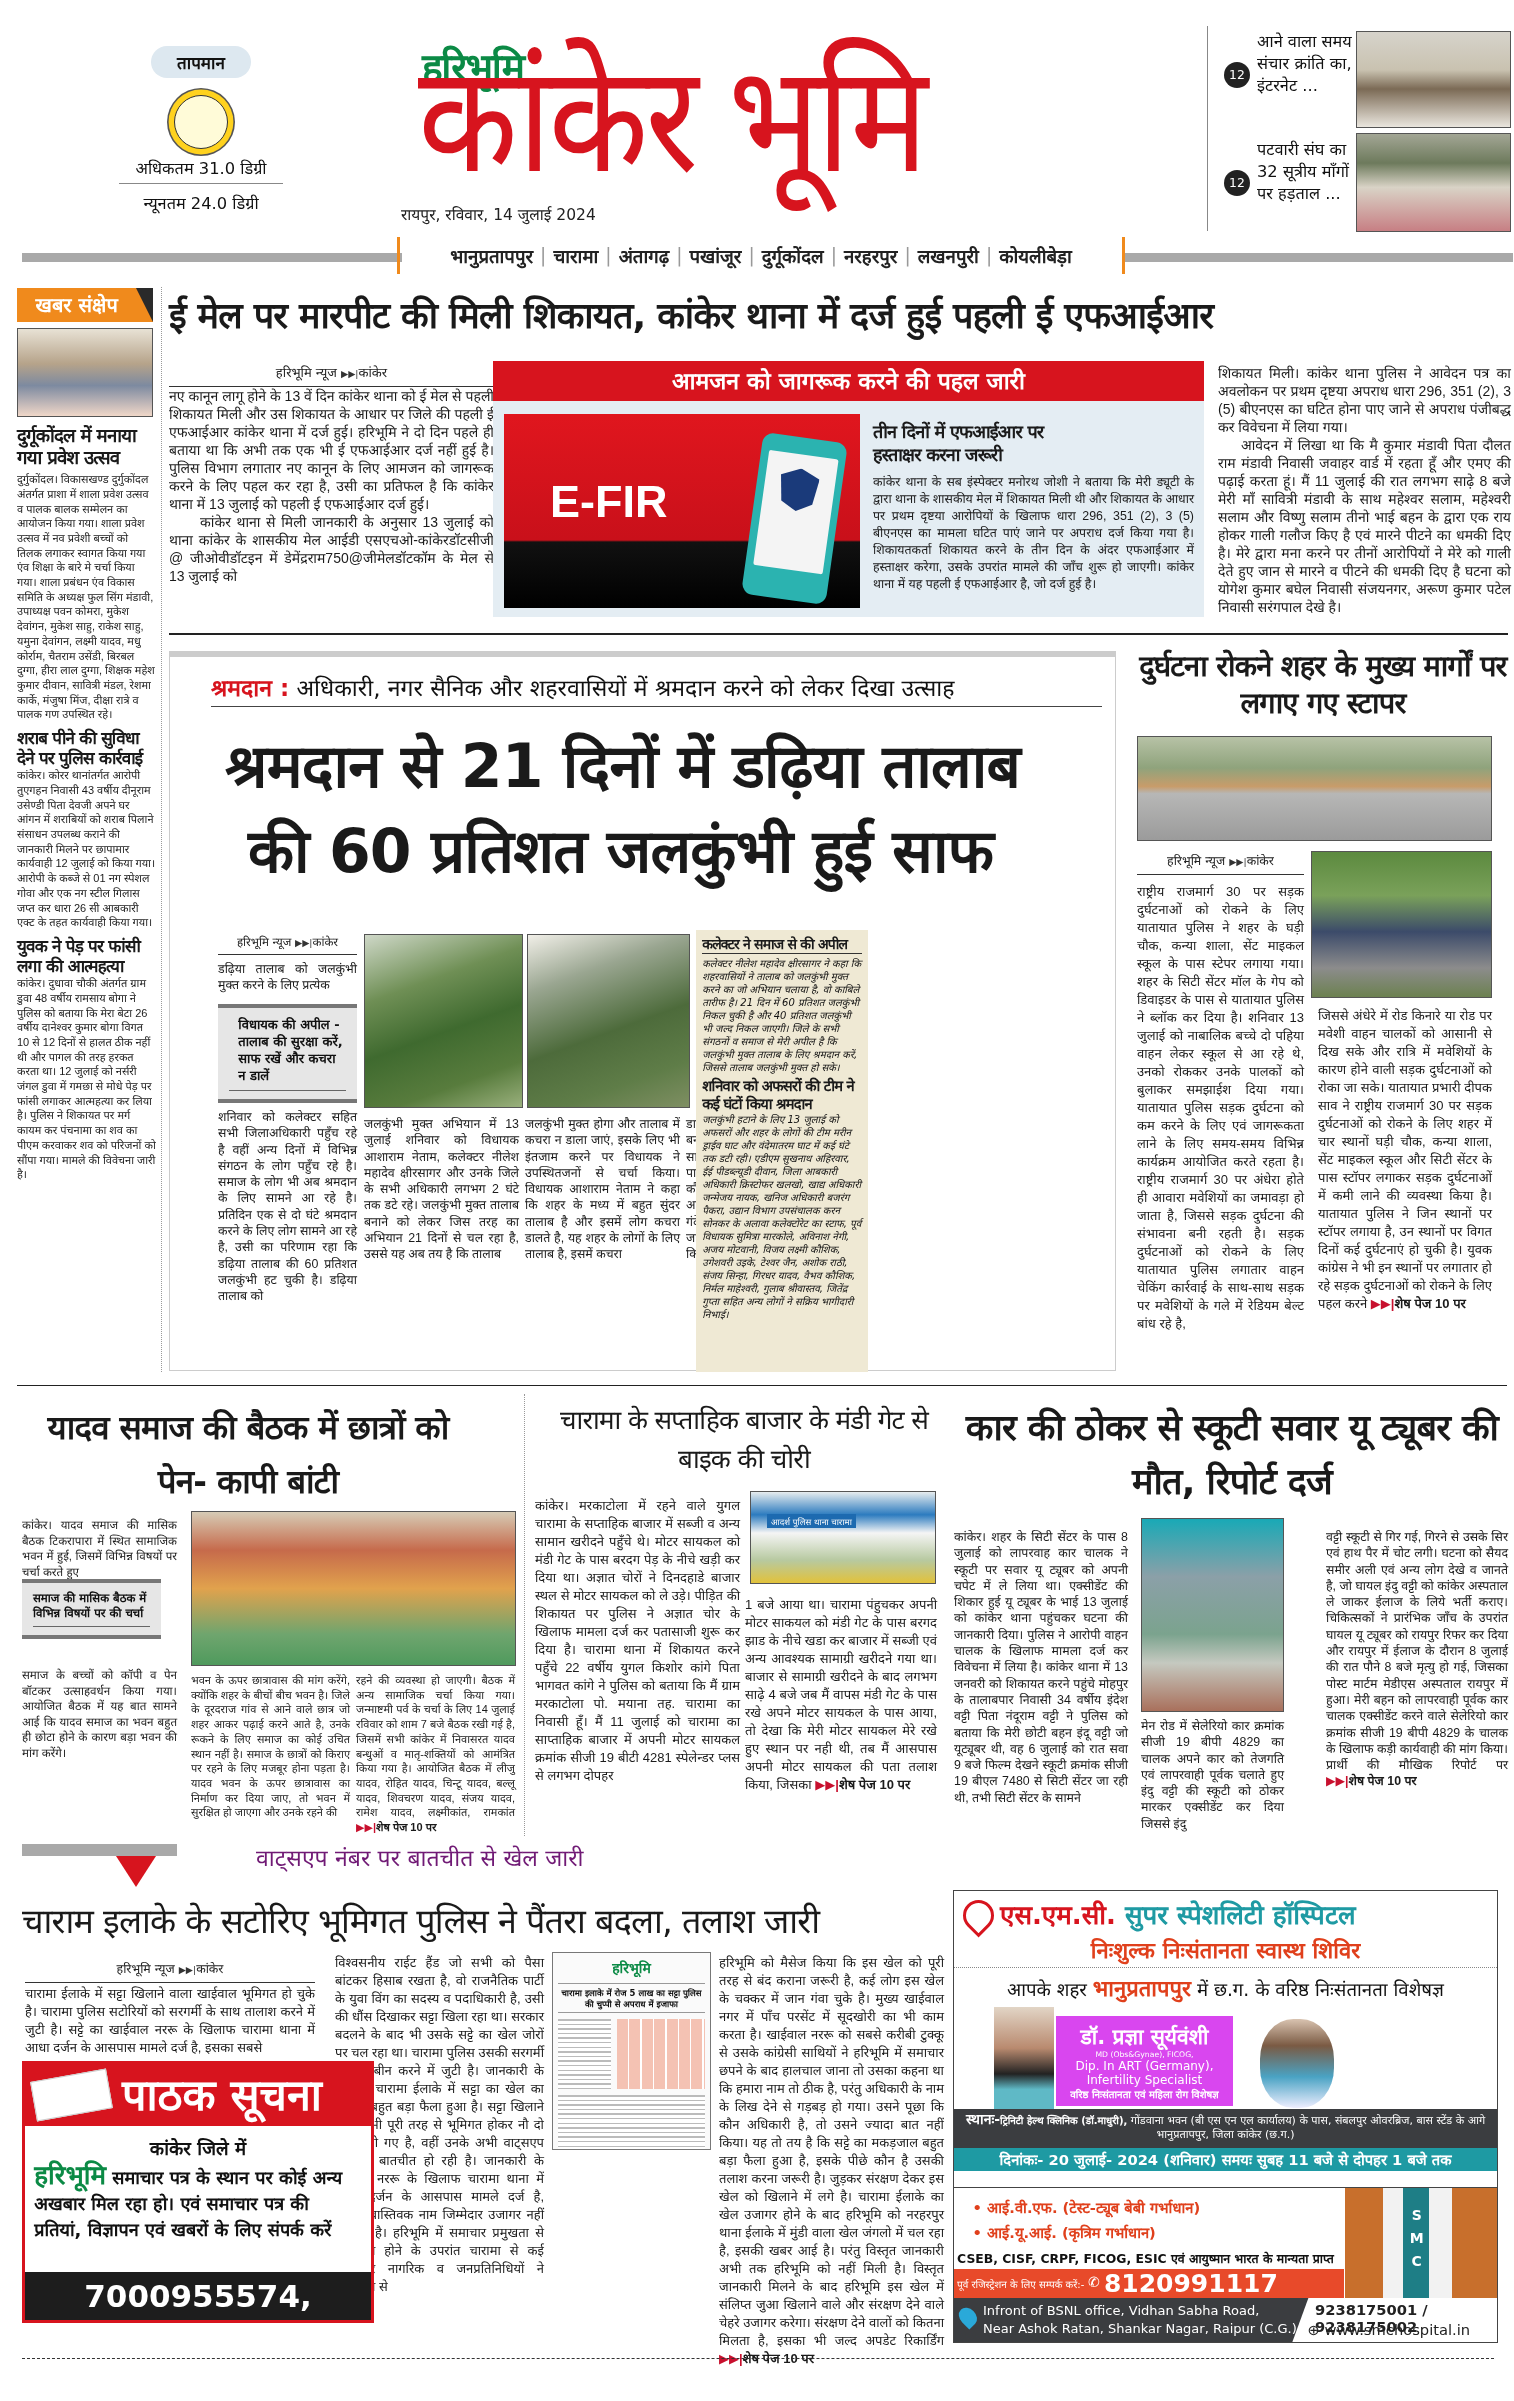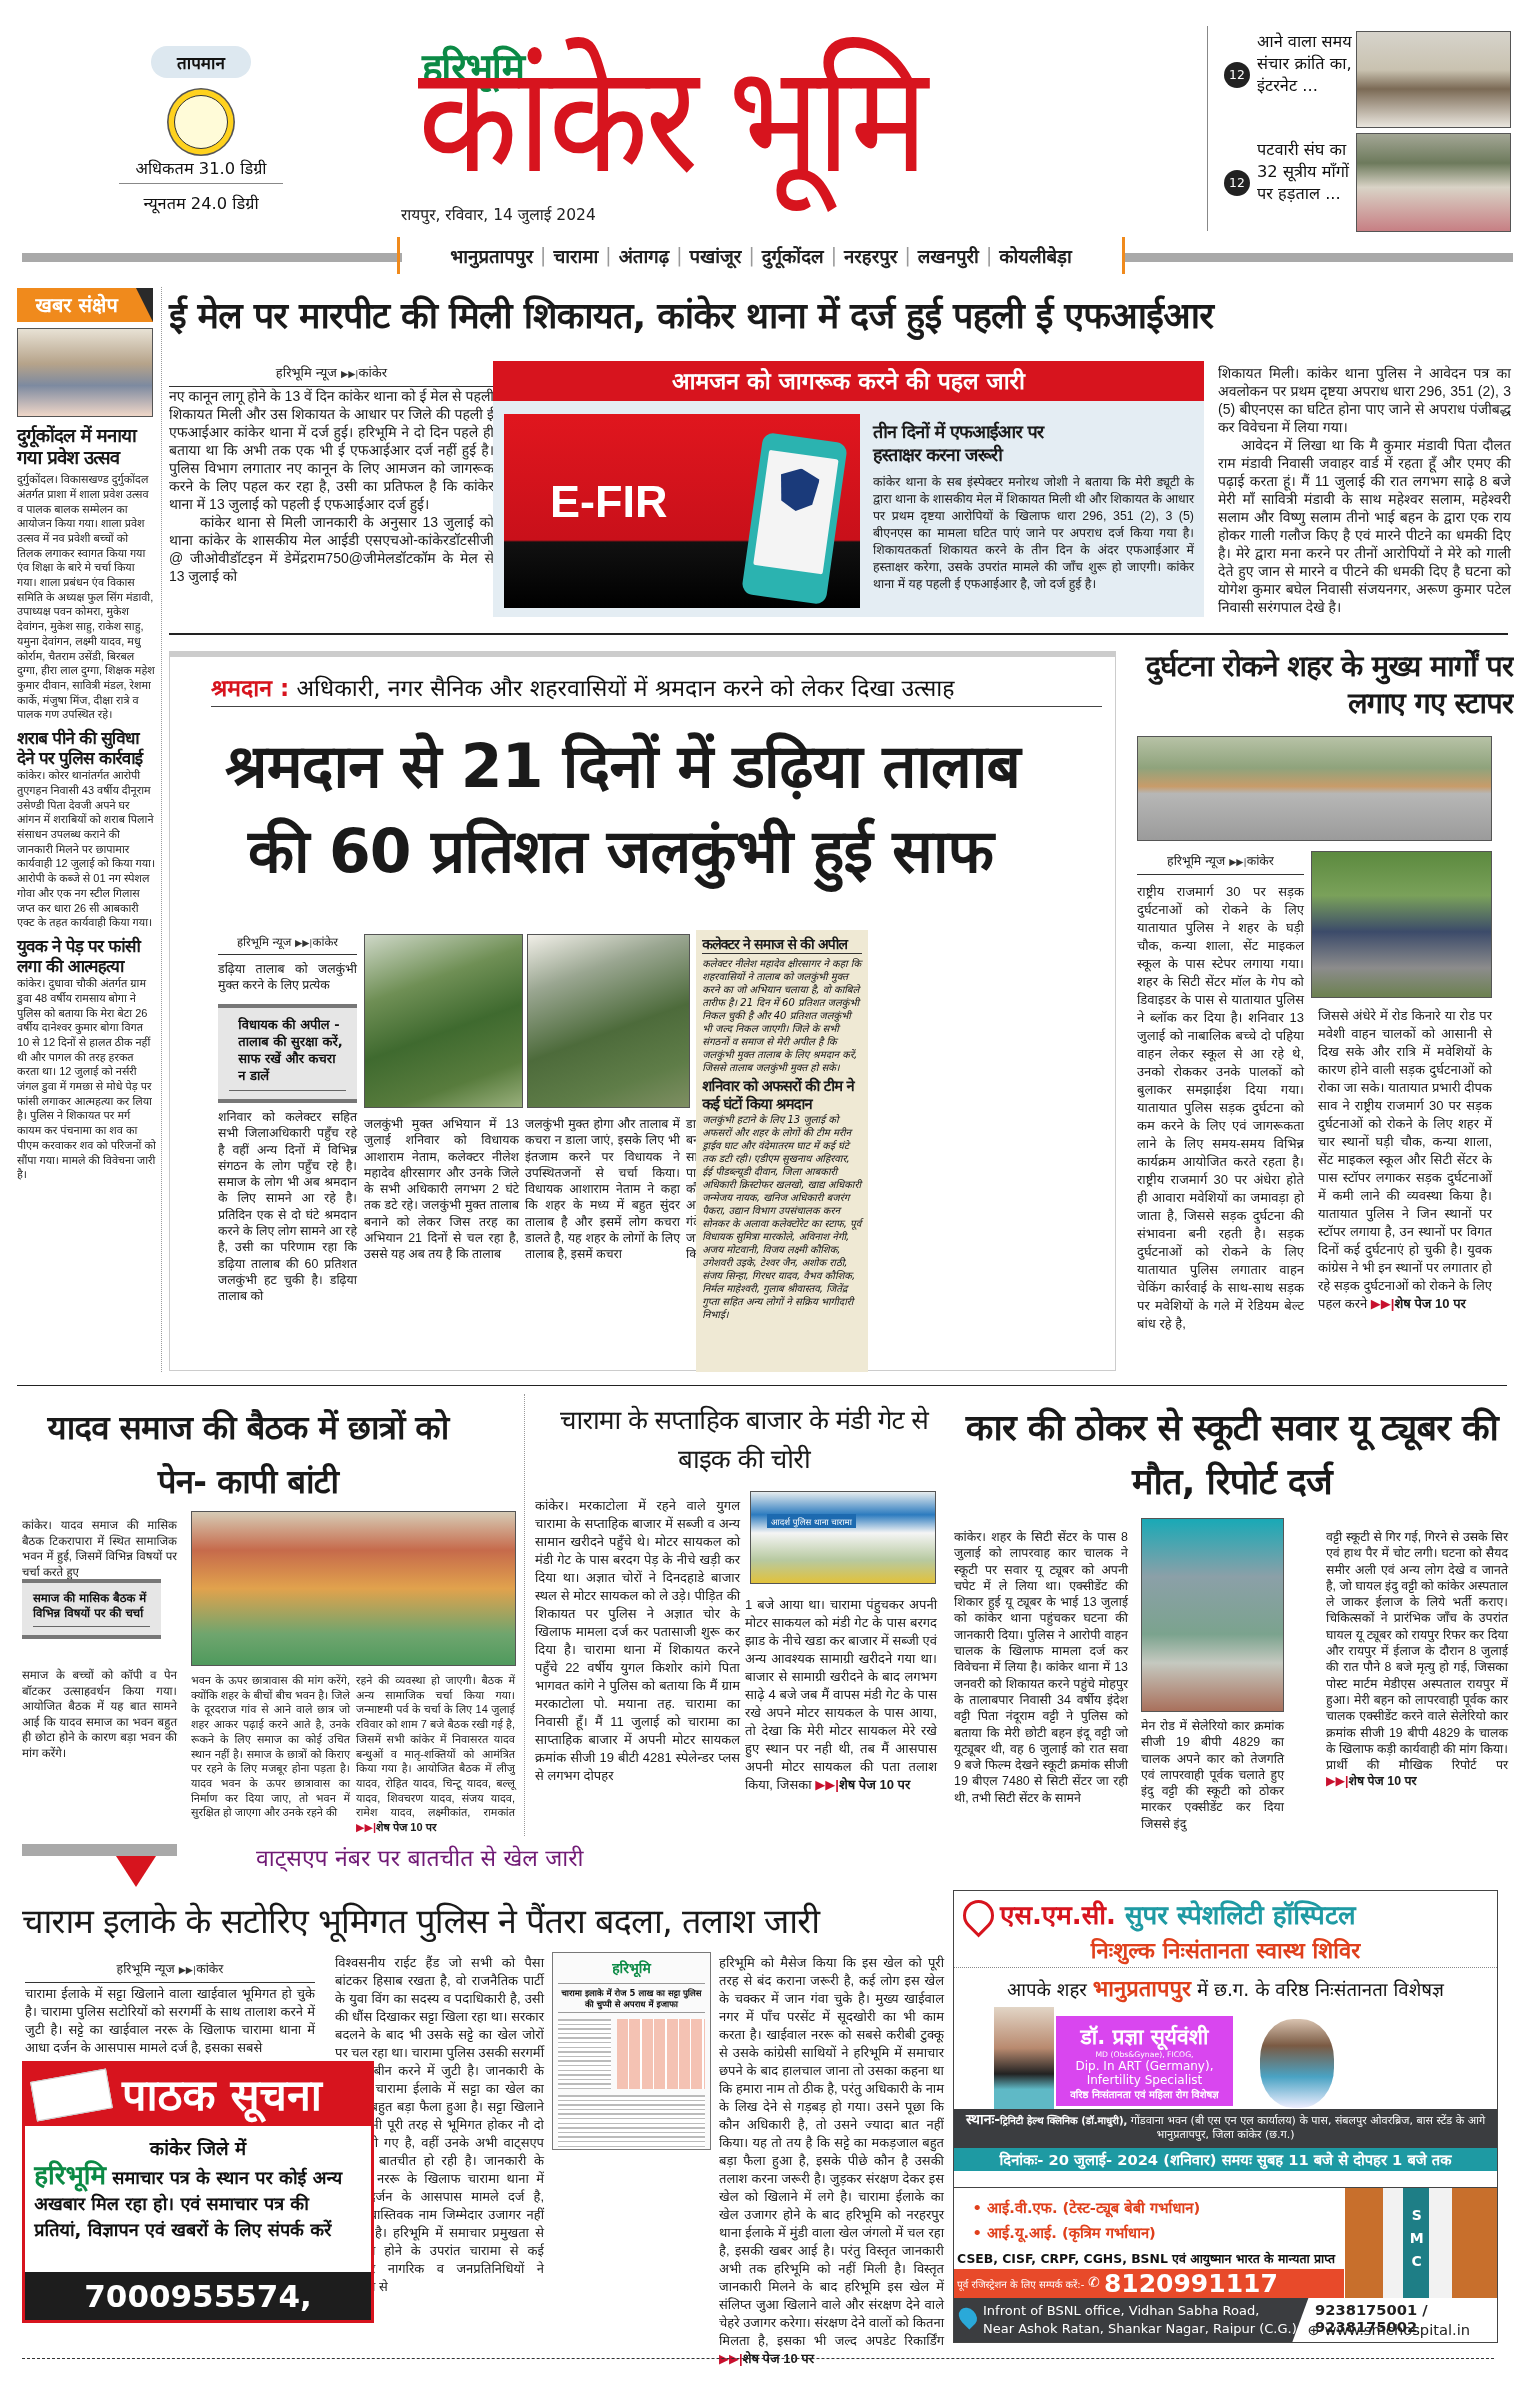--- a/index.html
+++ b/index.html
@@ -127,21 +127,21 @@
 <div class="abs body" style="left:525px;top:1116px;width:155px;font-size:12.4px;line-height:16.3px">जलकुंभी मुक्त होगा और तालाब में कचरा न डाला जाएं, इसके लिए भी इंतजाम करने पर विधायक ने उपस्थितजनों से चर्चा किया। विधायक आशाराम नेताम ने कहा कि शहर के मध्य में बहुत सुंदर तालाब है और इसमें लोग कचरा डालते है, यह शहर के लोगों के लिए तालाब है, इसमें कचरा</div>
 <div class="abs body" style="left:686px;top:1116px;width:155px;font-size:12.4px;line-height:16.3px">डालना बंद करे। शहर की सुंदरता बनाने के लिए शहर के लोगों को सामने आना चाहिए। विधायक ने पार्षद जयंत अटभैया और अरूण कौशिक से गंदा पानी जो तालाब में आता है, उसके लिए चर्चा किया। गंदे पानी को साफ करके तालाब में जाएं, ऐसी व्यवस्था करने पर चर्चा किया गया।</div>
 
 <div class="abs" style="left:696px;top:930px;width:172px;height:442px;background:#efe9d4;padding:4.6px 6.2px">
   <div class="hl" style="font-size:14px;line-height:18.6px;border-bottom:1.5px solid #333">कलेक्टर ने समाज से की अपील</div>
   <div style="font-size:10px;line-height:13px;font-style:italic;margin-top:3.1px">कलेक्टर नीलेश महादेव क्षीरसागर ने कहा कि शहरवासियों ने तालाब को जलकुंभी मुक्त करने का जो अभियान चलाया है, वो काबिले तारीफ है। 21 दिन में 60 प्रतिशत जलकुंभी निकल चुकी है और 40 प्रतिशत जलकुंभी भी जल्द निकल जाएगी। जिले के सभी संगठनों व समाज से मेरी अपील है कि जलकुंभी मुक्त तालाब के लिए श्रमदान करें, जिससे तालाब जलकुंभी मुक्त हो सके।</div>
   <div class="hl" style="font-size:14.7px;line-height:18px;margin-top:3.1px">शनिवार को अफसरों की टीम ने कई घंटों किया श्रमदान</div>
   <div style="font-size:10px;line-height:13px;font-style:italic">जलकुंभी हटाने के लिए 13 जुलाई को अफसरों और शहर के लोगों की टीम मरीन ड्राईव घाट और वंदेमातरम घाट में कई घंटे तक डटी रही। एडीएम सुखनाथ अहिरवार, ईई पीडब्ल्यूडी दीवान, जिला आबकारी अधिकारी क्रिस्टोफर खलखो, खाद्य अधिकारी जन्मेजय नायक, खनिज अधिकारी बजरंग पैकरा, उद्यान विभाग उपसंचालक करन सोनकर के अलावा कलेक्टोरेट का स्टाफ, पूर्व विधायक सुमित्रा मारकोले, अविनाश नेगी, अजय मोटवानी, विजय लक्ष्मी कौशिक, उगेशवरी उइके, टेश्वर जैन, अशोक राठी, संजय सिन्हा, गिरधर यादव, वैभव कौशिक, निर्मल माहेश्वरी, गुलाब श्रीवास्तव, जितेंद्र गुप्ता सहित अन्य लोगों ने सक्रिय भागीदारी निभाई।</div>
 </div>
 
-<div class="abs hl" style="left:1133px;top:648px;width:380px;font-size:29px;line-height:37px;text-align:right">दुर्घटना रोकने शहर के मुख्य मार्गों पर लगाए गए स्टापर</div>
+<div class="abs hl" style="left:1133px;top:648px;width:380px;font-size:29px;line-height:37px;text-align:center">दुर्घटना रोकने शहर के मुख्य मार्गों पर लगाए गए स्टापर</div>
 <div class="abs photo" style="left:1137px;top:736px;width:355px;height:105px;background:linear-gradient(180deg,#b7c2a6,#8fa37c 30%,#c89c6a 48%,#b7b7b6 55%,#9b9b9b 100%)"></div>
 <div class="abs byline" style="left:1137px;top:852px;width:167px;font-size:12.4px">
   <span>हरिभूमि न्यूज</span> <span class="arr">▶▶|</span><span>कांकेर</span>
 </div>
 <div class="abs photo" style="left:1311px;top:851px;width:181px;height:147px;background:linear-gradient(180deg,#5c8a3f,#7aa15a 30%,#3c4b6a 55%,#8c8c8c 80%,#6c8150)"></div>
 <div class="abs body" style="left:1137px;top:883px;width:167px;font-size:13px;line-height:18px">राष्ट्रीय राजमार्ग 30 पर सड़क दुर्घटनाओं को रोकने के लिए यातायात पुलिस ने शहर के घड़ी चौक, कन्या शाला, सेंट माइकल स्कूल के पास स्टेपर लगाया गया। शहर के सिटी सेंटर मॉल के गेप को डिवाइडर के पास से यातायात पुलिस ने ब्लॉक कर दिया है। शनिवार 13 जुलाई को नाबालिक बच्चे दो पहिया वाहन लेकर स्कूल से आ रहे थे, उनको रोककर उनके पालकों को बुलाकर समझाईश दिया गया। यातायात पुलिस सड़क दुर्घटना को कम करने के लिए एवं जागरूकता लाने के लिए समय-समय विभिन्न कार्यक्रम आयोजित करते रहता है। राष्ट्रीय राजमार्ग 30 पर अंधेरा होते ही आवारा मवेशियों का जमावड़ा हो जाता है, जिससे सड़क दुर्घटना की संभावना बनी रहती है। सड़क दुर्घटनाओं को रोकने के लिए यातायात पुलिस लगातार वाहन चेकिंग कार्रवाई के साथ-साथ सड़क पर मवेशियों के गले में रेडियम बेल्ट बांध रहे है,</div>
 <div class="abs body" style="left:1318px;top:1007px;width:174px;font-size:13px;line-height:18px">
   <span>जिससे अंधेरे में रोड किनारे या रोड पर मवेशी वाहन चालकों को आसानी से दिख सके और रात्रि में मवेशियों के कारण होने वाली सड़क दुर्घटनाओं को रोका जा सके। यातायात प्रभारी दीपक साव ने राष्ट्रीय राजमार्ग 30 पर सड़क दुर्घटनाओं को रोकने के लिए शहर में चार स्थानों घड़ी चौक, कन्या शाला, सेंट माइकल स्कूल और सिटी सेंटर के पास स्टॉपर लगाकर सड़क दुर्घटनाओं में कमी लाने की व्यवस्था किया है। यातायात पुलिस ने जिन स्थानों पर स्टॉपर लगाया है, उन स्थानों पर विगत दिनों कई दुर्घटनाएं हो चुकी है। युवक कांग्रेस ने भी इन स्थानों पर लगातार हो रहे सड़क दुर्घटनाओं को रोकने के लिए पहल करने</span>
   <span class="more"><span class="ar">▶▶|</span><span>शेष पेज 10 पर</span></span>
 </div>
@@ -238,21 +238,21 @@
   <div style="position:absolute;left:306px;top:128px;width:74px;height:89px;border-radius:45%;background:linear-gradient(180deg,#d9c3b0,#7a5a43 30%,#4aa3c4 65%,#eef)"></div>
   <div style="position:absolute;left:0;top:218px;width:100%;height:39px;background:#3b3d40;color:#fff;text-align:center;font-size:11px;line-height:14px;padding-top:3.1px">
     <span style="font-weight:bold;font-size:14px">स्थानः-</span><span style="font-weight:bold;font-size:10px">ट्रिनिटी हेल्थ क्लिनिक (डॉ.माधुरी),</span>
     <span>गोंडवाना भवन (बी एस एन एल कार्यालय) के पास, संबलपुर ओवरब्रिज, बास स्टेंड के आगे भानुप्रतापपुर, जिला कांकेर (छ.ग.)</span>
   </div>
   <div style="position:absolute;left:0;top:257px;width:100%;height:23px;background:#1e9aa3;color:#fff;font-weight:bold;font-size:14.7px;line-height:23px;text-align:center;white-space:nowrap">दिनांकः- 20 जुलाई- 2024 (शनिवार)  समयः सुबह 11 बजे से दोपहर 1 बजे तक</div>
 </div>
 <div class="abs" style="left:953px;top:2188px;width:545px;height:155px;border:0.8px solid #444;border-top:none;background:#fff;overflow:hidden">
   <div style="position:absolute;left:18.6px;top:9.3px;color:#e0401c;font-weight:bold;font-size:14.7px">• <span>आई.वी.एफ. (टेस्ट-ट्यूब बेबी गर्भाधान)</span></div>
   <div style="position:absolute;left:18.6px;top:34px;color:#e0401c;font-weight:bold;font-size:14.7px">• <span>आई.यू.आई. (कृत्रिम गर्भाधान)</span></div>
-  <div style="position:absolute;left:3.1px;top:62px;font-weight:bold;font-size:12.4px;white-space:nowrap">CSEB, CISF, CRPF, CGHS, BSNL एवं आयुष्मान भारत के मान्यता प्राप्त</div>
+  <div style="position:absolute;left:3.1px;top:62px;font-weight:bold;font-size:12.4px;white-space:nowrap">CSEB, CISF, CRPF, FICOG, ESIC एवं आयुष्मान भारत के मान्यता प्राप्त</div>
   <div style="position:absolute;left:0;top:81px;width:390px;height:29px;background:#e84a2a;color:#fff;white-space:nowrap">
     <span style="font-size:10px;padding-left:3.1px;vertical-align:middle">पूर्व रजिस्ट्रेशन के लिए सम्पर्क करें:-</span>
     <span style="font-size:14px">✆</span>
     <span style="font-weight:bold;font-size:25px;vertical-align:middle">8120991117</span>
   </div>
   <div style="position:absolute;left:391px;top:0;width:153px;height:110px;background:linear-gradient(90deg,#c86f2c 0 25%,#f2f2f2 25% 38%,#1e7e86 38% 55%,#f2f2f2 55% 70%,#c86f2c 70%)">
     <div style="position:absolute;left:64px;top:15.5px;width:15.5px;color:#fff;font-weight:bold;font-size:14px;line-height:23px;word-break:break-all;text-align:center">SMC</div>
   </div>
   <div style="position:absolute;left:0;top:110px;width:100%;height:45px;background:#3b3d40;color:#fff">
     <span style="position:absolute;left:6.2px;top:9.3px;width:15.5px;height:20px;background:#2aa9d9;border-radius:50% 50% 50% 0;transform:rotate(-45deg)"></span>

